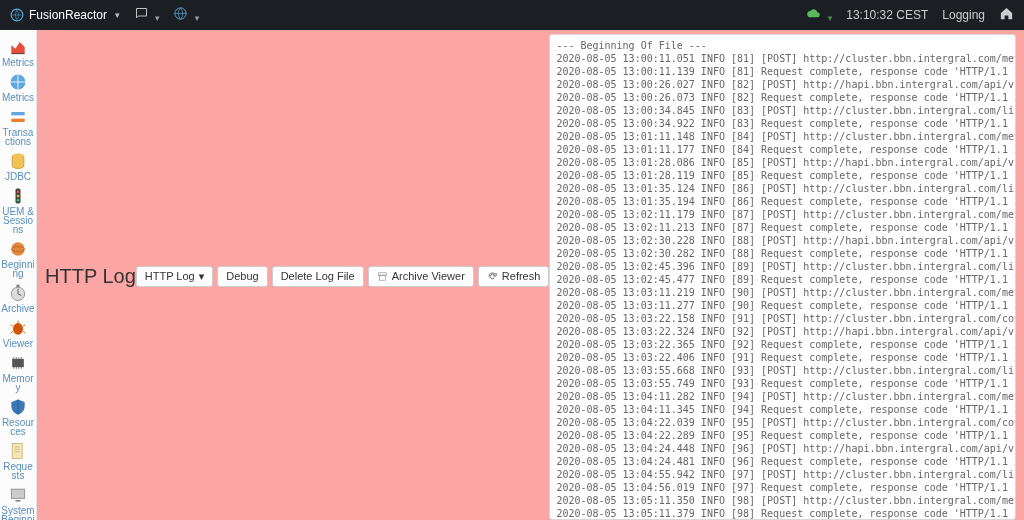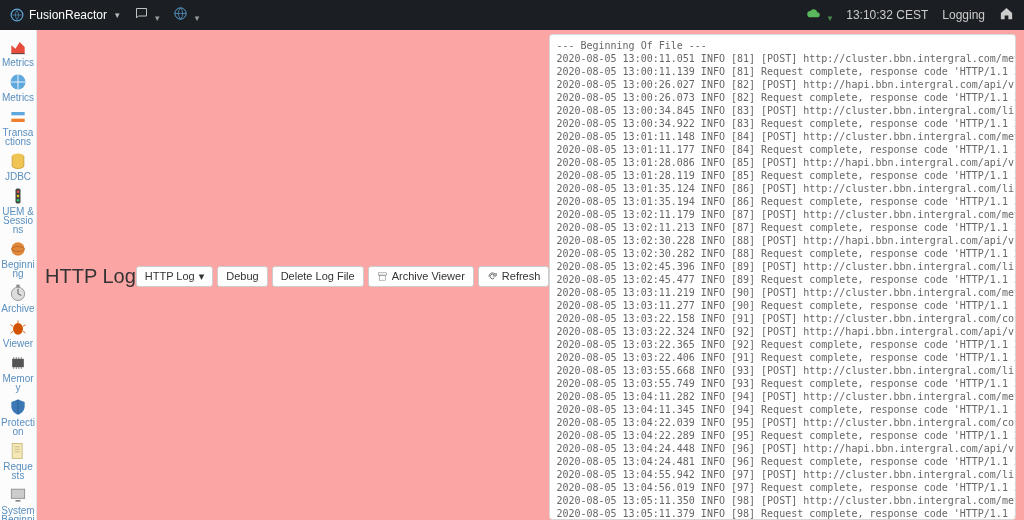--- a/index.html
+++ b/index.html
@@ -135,21 +135,21 @@
           <rect x="5" y="7" width="14" height="10" fill="#555"></rect>
           <path d="M7 17v2M10 17v2M13 17v2M16 17v2M7 5v2M10 5v2M13 5v2M16 5v2" stroke="#555"></path>
         </svg>
         <div class="lbl">Memory</div>
       </div>
       <div class="sb-item">
         <svg class="ic" viewBox="0 0 24 24">
           <path d="M12 3l8 3v5c0 5-4 9-8 10-4-1-8-5-8-10V6z" fill="#3b78b5"></path>
           <path d="M12 3v18" stroke="#2a5a8e"></path>
         </svg>
-        <div class="lbl">Protection</div>
+        <div class="lbl">Resources</div>
       </div>
       <div class="sb-item">
         <svg class="ic" viewBox="0 0 24 24">
           <rect x="5" y="3" width="12" height="18" fill="#f4e7b8" stroke="#c7b577"></rect>
           <path d="M8 7h6M8 10h6M8 13h6" stroke="#c7b577"></path>
         </svg>
         <div class="lbl">Requests</div>
       </div>
       <div class="sb-item">
         <svg class="ic" viewBox="0 0 24 24">

